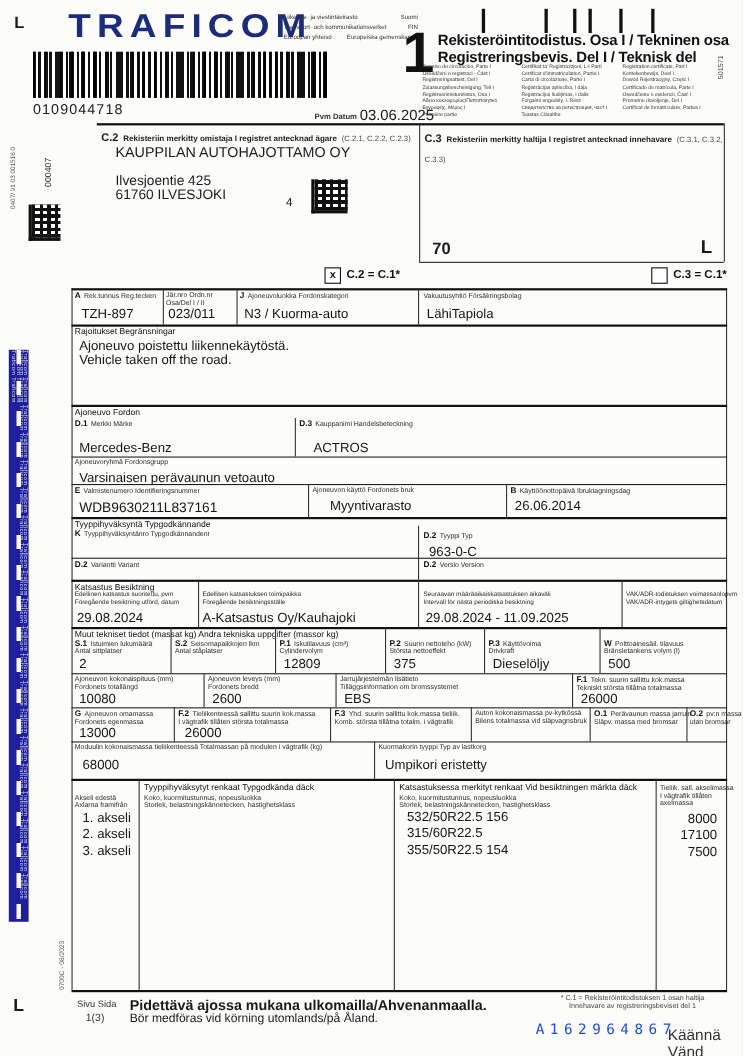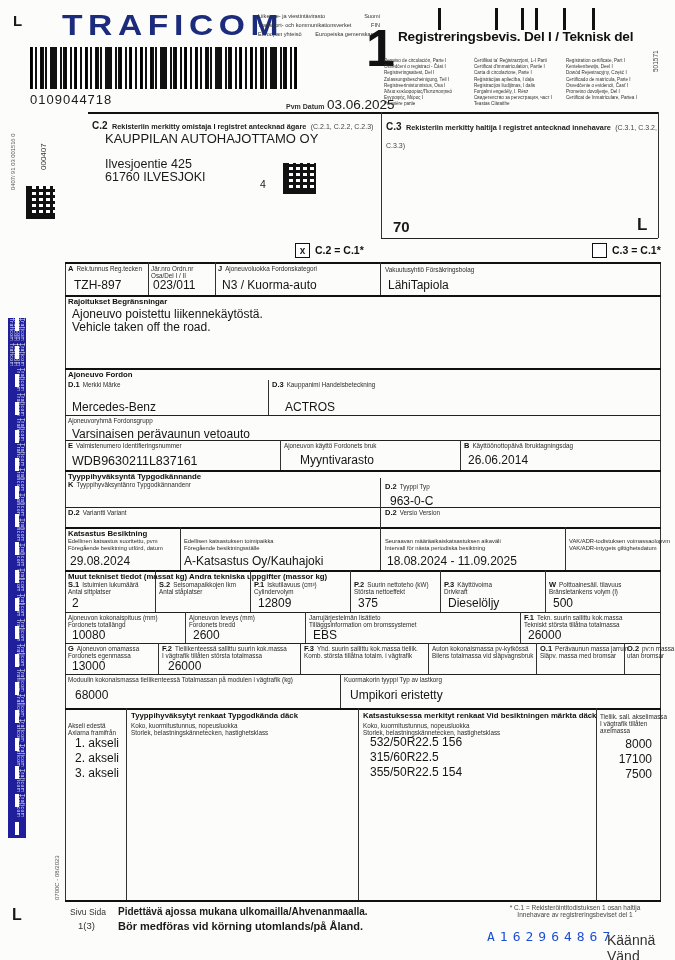--- a/index.html
+++ b/index.html
@@ -2,21 +2,21 @@
 <html><head>
 <meta charset="utf-8">
 <style>
   html,body{margin:0;padding:0;background:#e8e8e6;}
   .page{position:relative;width:675px;height:960px;background:#fcfcfa;
         font-family:"Liberation Sans",sans-serif;color:#1a1a1a;overflow:hidden;}
   .abs{position:absolute;}
   
   .lab{position:absolute;font-size:6.3px;line-height:7.2px;color:#2b2b2b;white-space:pre-line;}
   .lab .k{font-weight:bold;font-size:7.5px;margin-right:3px;color:#111;}
-  .sechead{position:absolute;font-size:7.8px;font-weight:bold;color:#111;}
+  .sechead{position:absolute;font-size:7.8px;font-weight:normal;color:#111;}
   .val{position:absolute;font-size:12px;color:#151515;}
   .hline{position:absolute;background:#222;height:1px;}
   .hline2{position:absolute;background:#111;height:2px;}
   .vline{position:absolute;background:#333;width:1px;}
   .vrot{writing-mode:vertical-rl;transform:rotate(180deg);}
   .logo{position:absolute;left:62px;top:8px;font-size:30px;font-weight:900;
         letter-spacing:5px;color:#1c2c7c;transform:scaleX(1.12);transform-origin:left;}
   .barcode{position:absolute;left:30px;top:47px;width:268px;height:42px;
         background:repeating-linear-gradient(90deg,#111 0 2px,#fff 2px 5px),
                    repeating-linear-gradient(90deg,#111 0 3px,#fff 3px 11px);
@@ -77,20 +77,21 @@
 
   <div class="abs vrot" style="left:10px;top:85px;font-size:5.8px;color:#555;height:105px;">0407/ 91 03 001516 0</div>
   <div class="abs vrot" style="left:39px;top:118px;font-size:8px;color:#333;height:52px;">000407</div>
   <div class="dmx" style="left:26px;top:186px;width:26px;height:30px;"></div>
 
   <div class="abs" style="left:286px;top:103px;font-size:7px;font-weight:bold;color:#333;">Pvm Datum</div>
   <div class="abs" style="left:327px;top:97px;font-size:13.5px;">03.06.2025</div>
 
   <div class="big1">1</div>
   <div class="ttl">
+    <div>Rekisteröintitodistus. Osa I / Tekninen osa</div>
     <div>Registreringsbevis. Del I / Teknisk del</div>
   </div>
   <div class="ml" style="left:384px;top:58px;">Permiso de circulación, Parte I
 Osvědčení o registraci - Část I
 Registreringsattest, Del I
 Zulassungsbescheinigung, Teil I
 Registreerimistunnistus, Osa I
 Άδεια κυκλοφορίας/Πιστοποιητικό
 Εγγραφής, Μέρος Ι
 Première partie</div>
@@ -205,21 +206,21 @@
   <div class="vline" style="left:380px;top:527px;height:43px;"></div>
   <div class="vline" style="left:565px;top:527px;height:43px;"></div>
   <div class="lab" style="left:68px;top:538px;font-size:5.8px;"><span>Edellinen katsastus suoritettu, pvm
 Föregående besiktning utförd, datum</span></div>
   <div class="val" style="left:70px;top:554px;">29.08.2024</div>
   <div class="lab" style="left:184px;top:538px;font-size:5.8px;"><span>Edellisen katsastuksen toimipaikka
 Föregående besiktningsställe</span></div>
   <div class="val" style="left:184px;top:554px;">A-Katsastus Oy/Kauhajoki</div>
   <div class="lab" style="left:385px;top:538px;font-size:5.8px;"><span>Seuraavan määräaikaiskatsastuksen aikaväli
 Intervall för nästa periodiska besiktning</span></div>
-  <div class="val" style="left:387px;top:554px;">18.08.2024 - 11.09.2025</div>
+  <div class="val" style="left:387px;top:554px;">29.08.2024 - 11.09.2025</div>
   <div class="lab" style="left:569px;top:538px;font-size:5.8px;"><span>VAK/ADR-todistuksen voimassaolopvm
 VAK/ADR-intygets giltighetsdatum</span></div>
 
   <div class="sechead" style="left:68px;top:572px;">Muut tekniset tiedot (massat kg)  Andra tekniska uppgifter (massor kg)</div>
   <div class="vline" style="left:155px;top:570px;height:42px;"></div>
   <div class="vline" style="left:250px;top:570px;height:42px;"></div>
   <div class="vline" style="left:350px;top:570px;height:42px;"></div>
   <div class="vline" style="left:440px;top:570px;height:42px;"></div>
   <div class="vline" style="left:545px;top:570px;height:42px;"></div>
   <div class="lab" style="left:68px;top:581px;"><b class="k">S.1</b><span>Istuimien lukumäärä
@@ -311,22 +312,22 @@
     <div class="btxt" style="left:0;">Traficom Traficom Traficom Traficom Traficom Traficom Traficom Traficom Traficom Traficom Traficom Traficom Traficom Traficom Traficom Traficom Traficom Traficom Traficom Traficom Traficom Traficom</div>
     <div class="btxt" style="right:0;">Traficom Traficom Traficom Traficom Traficom Traficom Traficom Traficom Traficom Traficom Traficom Traficom Traficom Traficom Traficom Traficom Traficom Traficom Traficom Traficom Traficom Traficom</div>
     <div class="dash"></div>
   </div>
 
   <div class="abs vrot" style="left:54px;top:845px;font-size:6px;color:#555;height:55px;">0700C - 08/2023</div>
 
   <div class="abs" style="left:12px;top:906px;font-size:16px;font-weight:bold;">L</div>
   <div class="abs" style="left:70px;top:907px;font-size:8.5px;color:#333;">Sivu Sida</div>
   <div class="abs" style="left:78px;top:920px;font-size:9.5px;color:#333;">1(3)</div>
-  <div class="abs" style="left:118px;top:906px;font-size:10px;font-weight:bold;">Pidettävä ajossa mukana ulkomailla/Ahvenanmaalla.</div>
-  <div class="abs" style="left:118px;top:920px;font-size:11px;font-weight:bold;">Bör medföras vid körning utomlands/på Åland.</div>
+  <div class="abs" style="left:118px;top:906px;font-size:13px;font-weight:bold;">Pidettävä ajossa mukana ulkomailla/Ahvenanmaalla.</div>
+  <div class="abs" style="left:118px;top:920px;font-size:11px;font-weight:normal;">Bör medföras vid körning utomlands/på Åland.</div>
   <div class="abs" style="left:495px;top:904px;font-size:6.5px;color:#444;text-align:center;width:160px;">
     <div>* C.1 = Rekisteröintitodistuksen 1 osan haltija</div>
     <div>Innehavare av registreringsbeviset del 1</div>
   </div>
   <div class="abs" style="left:487px;top:929px;font-size:13px;letter-spacing:5px;color:#1d4ed8;font-family:'DejaVu Sans Mono',monospace;">A162964867</div>
   <div class="abs" style="left:607px;top:932px;font-size:14px;color:#333;">Käännä Vänd</div>
 
 </div>
 
 </body></html>

